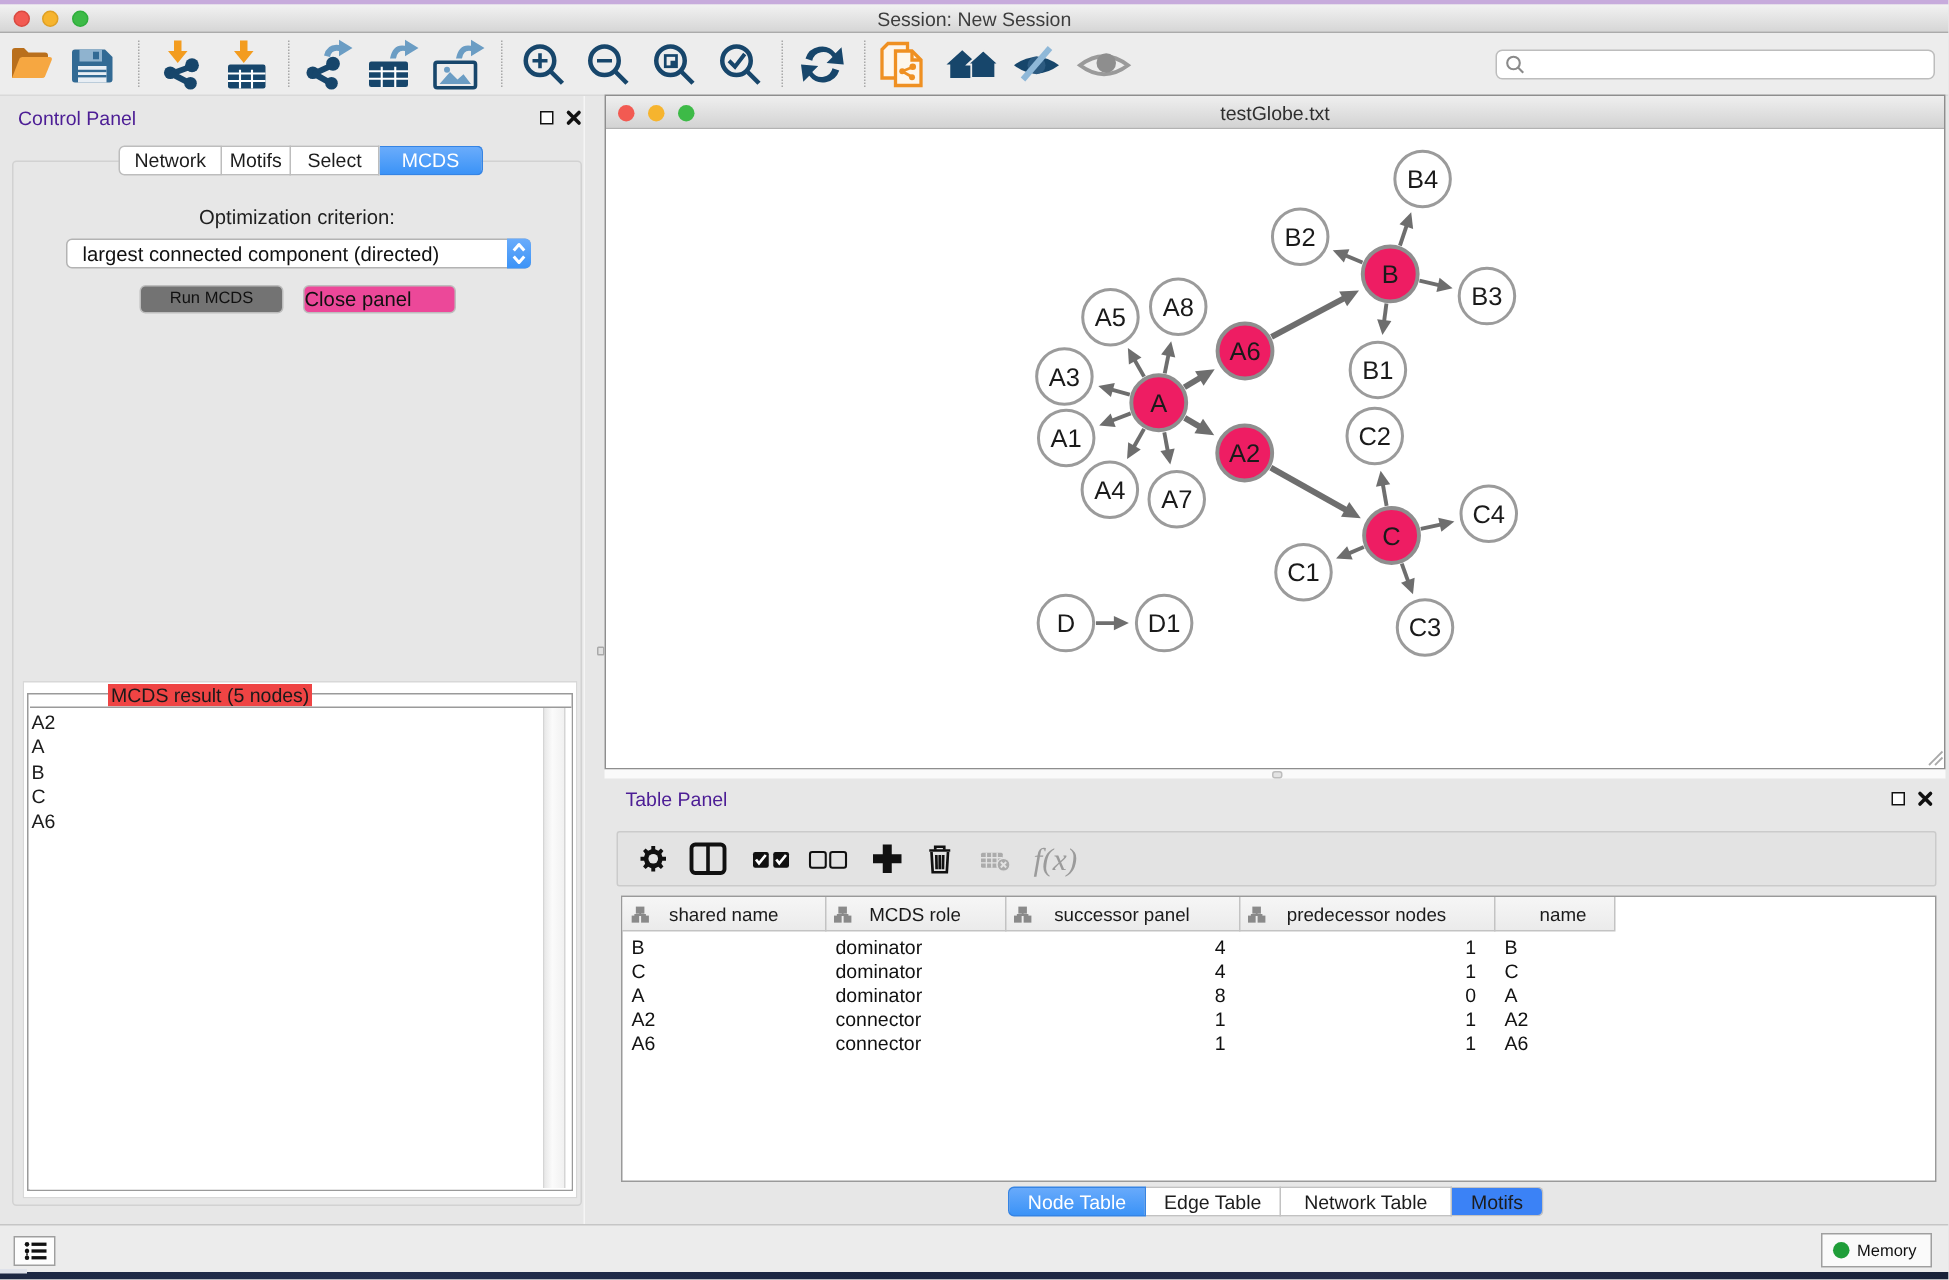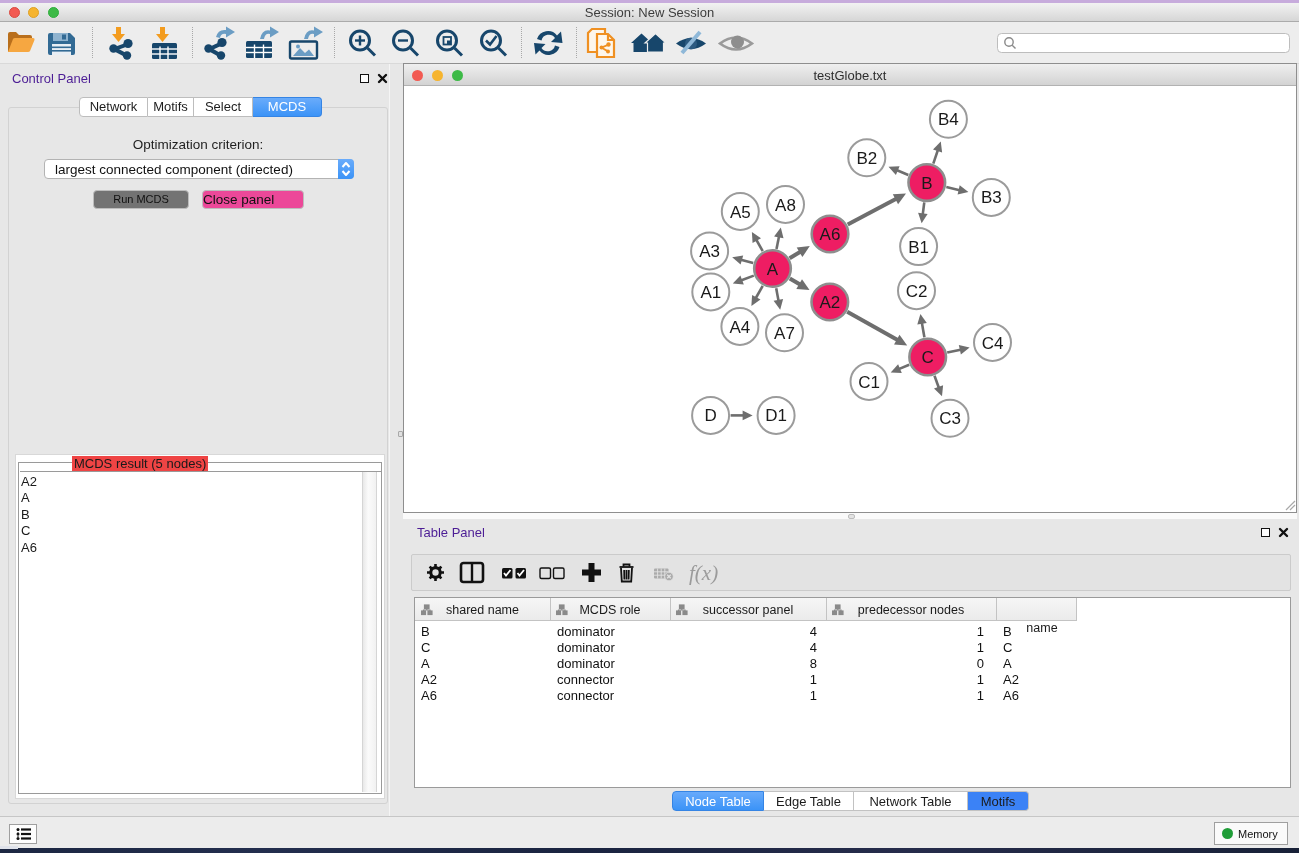--- a/index.html
+++ b/index.html
@@ -400,21 +400,21 @@
 <div class="txt" style="left:826px;top:603px;width:170px;text-align:center;font-size:12.5px;color:#1a1a1a;">predecessor nodes</div>
 <svg class="abs" style="left:832px;top:604px;" width="12" height="12" viewBox="0 0 12 12">
     <g fill="none" stroke="#8a8a8a" stroke-width="1.2">
       <rect x="3.5" y="1" width="4.5" height="3.5" fill="#8a8a8a"></rect>
       <rect x="0.5" y="7" width="4" height="3.5" fill="#8a8a8a"></rect>
       <rect x="7" y="7" width="4" height="3.5" fill="#8a8a8a"></rect>
       <path d="M5.8 4.5 L5.8 6 M2.5 7 L2.5 6 L9 6 L9 7"></path>
     </g>
   </svg>
 <div class="abs" style="left:996px;top:598px;width:1px;height:23px;background:#c3c3c3;"></div>
-<div class="txt" style="left:996px;top:603px;width:92px;text-align:center;font-size:12.5px;color:#1a1a1a;margin-top:18px;">name</div>
+<div class="txt" style="left:996px;top:603px;width:92px;text-align:center;font-size:12.5px;color:#1a1a1a;">name</div>
 <div class="abs" style="left:1076px;top:598px;width:1px;height:23px;background:#c3c3c3;"></div>
 <div class="txt" style="left:421px;top:624px;font-size:13px;color:#111;">B</div>
 <div class="txt" style="left:557px;top:624px;font-size:13px;color:#111;">dominator</div>
 <div class="txt" style="left:700px;top:624px;width:117px;text-align:right;font-size:13px;color:#111;">4</div>
 <div class="txt" style="left:860px;top:624px;width:124px;text-align:right;font-size:13px;color:#111;">1</div>
 <div class="txt" style="left:1003px;top:624px;font-size:13px;color:#111;">B</div>
 <div class="txt" style="left:421px;top:640px;font-size:13px;color:#111;">C</div>
 <div class="txt" style="left:557px;top:640px;font-size:13px;color:#111;">dominator</div>
 <div class="txt" style="left:700px;top:640px;width:117px;text-align:right;font-size:13px;color:#111;">4</div>
 <div class="txt" style="left:860px;top:640px;width:124px;text-align:right;font-size:13px;color:#111;">1</div>

